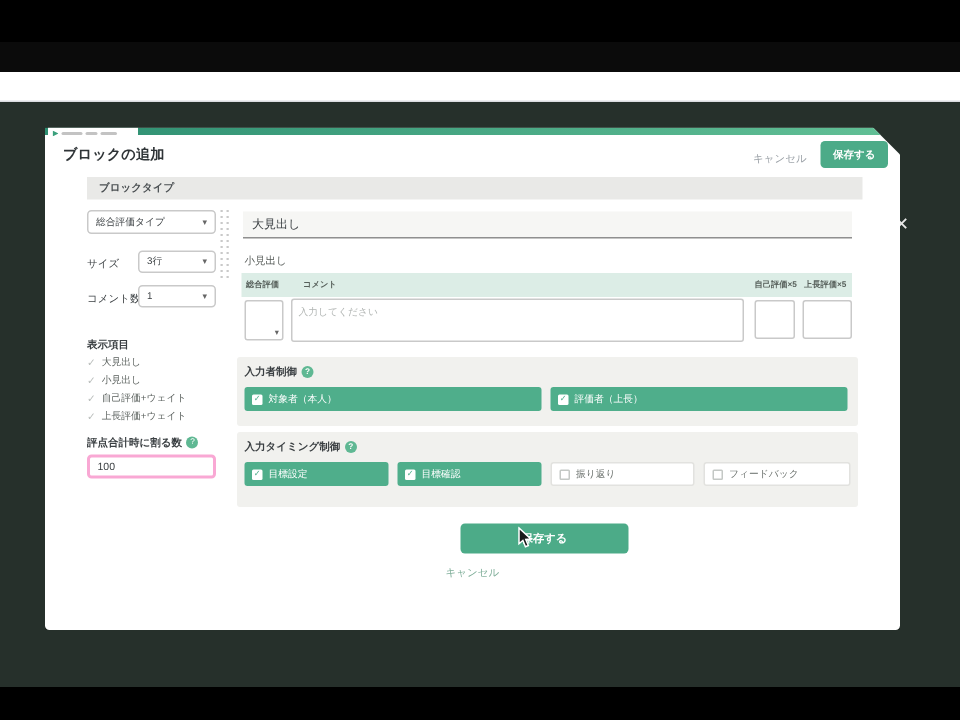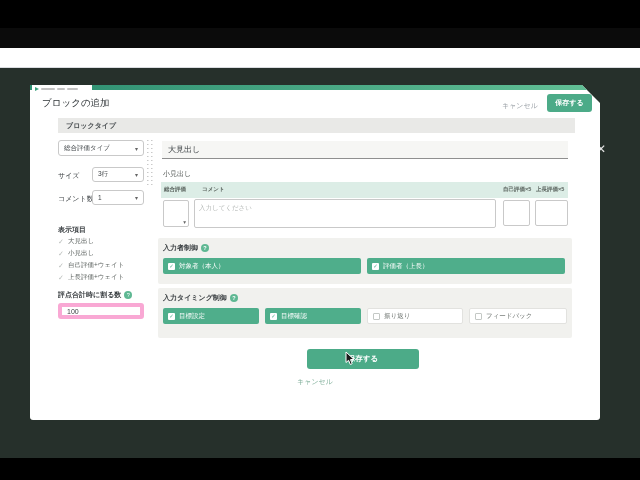--- a/index.html
+++ b/index.html
@@ -32,21 +32,21 @@
   #modal { left:30px; top:85px; width:570px; height:335px; background:#fff; border-radius:3px;
            box-shadow:0 6px 24px rgba(0,0,0,.5);
            clip-path:polygon(0 0, calc(100% - 18px) 0, 100% 18px, 100% 100%, 0 100%); }
   #modal-green-bar { left:0; top:0; width:100%; height:5px;
                      background:linear-gradient(90deg,#2d8e71,#62c096); }
   #modal-badge { left:2px; top:0; width:60px; height:8px; background:#fff; border-radius:0 0 2px 2px;
                  display:flex; align-items:center; gap:2px; padding:0 3px; }
   #modal-badge .flag { width:4px; height:4px; background:#3aa07c; clip-path:polygon(0 0,100% 50%,0 100%); }
   #modal-badge .bar { height:2px; background:#c3c3c3; border-radius:1px; }
 
-  #modal-title { left:12px; top:12px; font-size:9.5px; font-weight:normal; color:#2f3437; }
+  #modal-title { left:12px; top:12px; font-size:9.5px; font-weight:bold; color:#2f3437; }
   #hdr-cancel { left:472px; top:16px; font-size:7px; color:#9aa0a6; }
   #hdr-save { left:517px; top:9px; width:45px; height:18px; background:#4cab88; border-radius:3px;
               color:#fff; font-size:7px; font-weight:bold; display:flex; align-items:center; justify-content:center; }
 
   #blocktype-bar { left:28px; top:33px; width:517px; height:15px; background:#e9e9e7;
                    font-size:7px; font-weight:600; color:#4a4f52; line-height:15px; padding-left:8px; }
 
   
   .sel { background:#fff; border:1px solid #c9c9c9; border-radius:3px; font-size:6.5px; color:#3a3f42;
          display:flex; align-items:center; padding:0 5px; }
@@ -59,21 +59,21 @@
   #comment-select { left:62px; top:105px; width:52px; height:15px; }
   #display-label { left:28px; top:140px; font-weight:bold; }
   .chk { left:28px; display:flex; align-items:center; gap:4px; }
   .chk .tick { color:#b9bdbb; font-size:7px; }
   .chk .cl { font-size:6.5px; color:#5b615e; }
   #divisor-row { left:28px; top:205px; display:flex; align-items:center; gap:3px; }
   #divisor-label { font-size:7px; font-weight:bold; color:#3a3f42; }
   .help { width:8px; height:8px; border-radius:50%; background:#5fb893; color:#fff; font-size:5.5px;
           display:inline-flex; align-items:center; justify-content:center; }
   .help::before { content:"?"; }
-  #divisor-input { left:28px; top:218px; width:86px; height:16px; border:4px solid #f9a8d4; border-radius:3px;
+  #divisor-input { left:28px; top:218px; width:86px; height:16px; border:2px solid #f9a8d4; border-radius:3px;
                    font-size:7px; color:#3a3f42; padding:0 5px;
                    font-family:"Liberation Sans","DejaVu Sans",sans-serif; }
 
   
   #drag-handle { left:117px; top:55px; width:8px; height:48px;
     background-image:repeating-linear-gradient(#c9c9c9 0 1.5px, transparent 1.5px 4px),
                      repeating-linear-gradient(#c9c9c9 0 1.5px, transparent 1.5px 4px);
     background-size:1.5px 100%,1.5px 100%; background-position:0 0,4px 0; background-repeat:no-repeat; }
 
   

